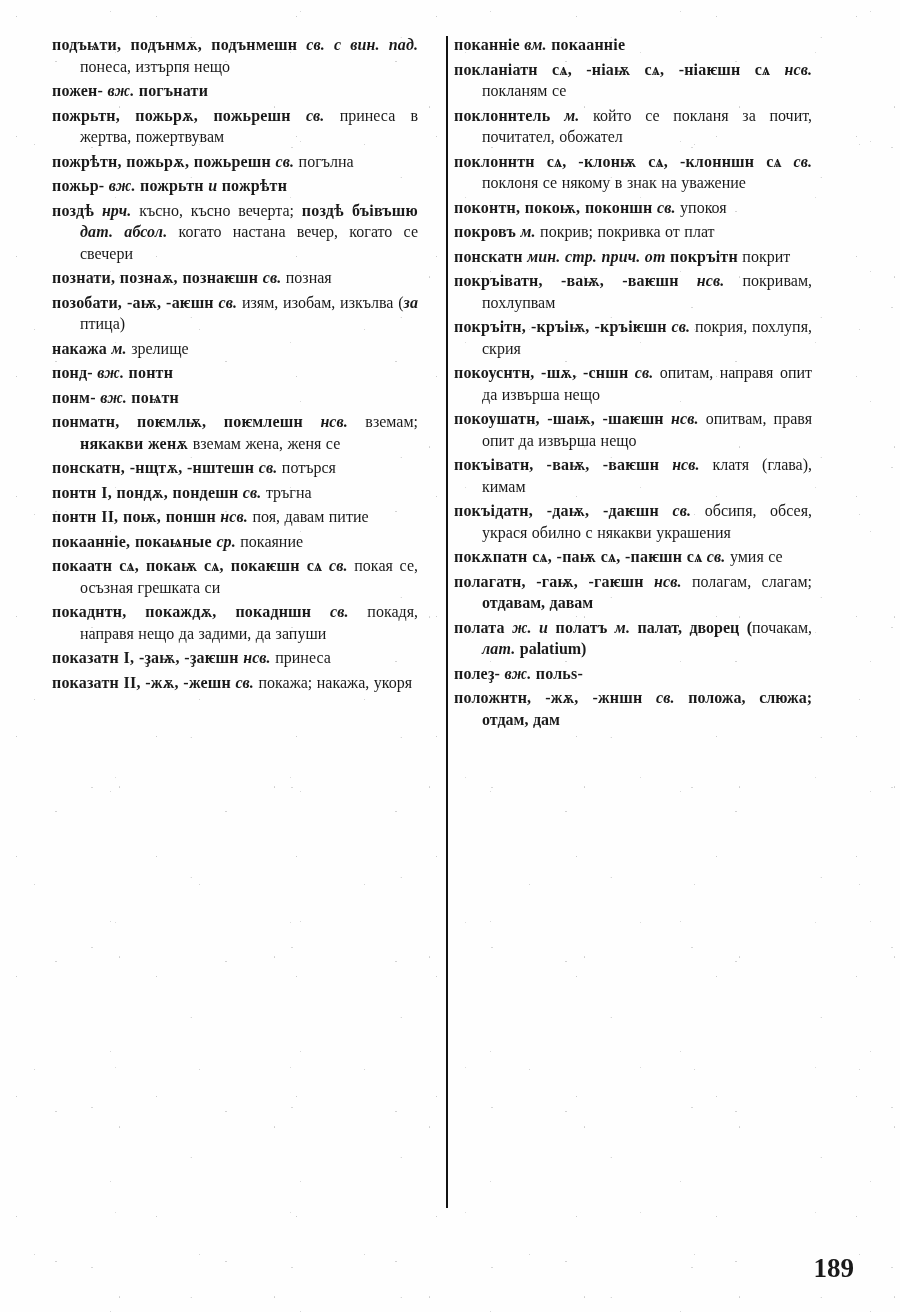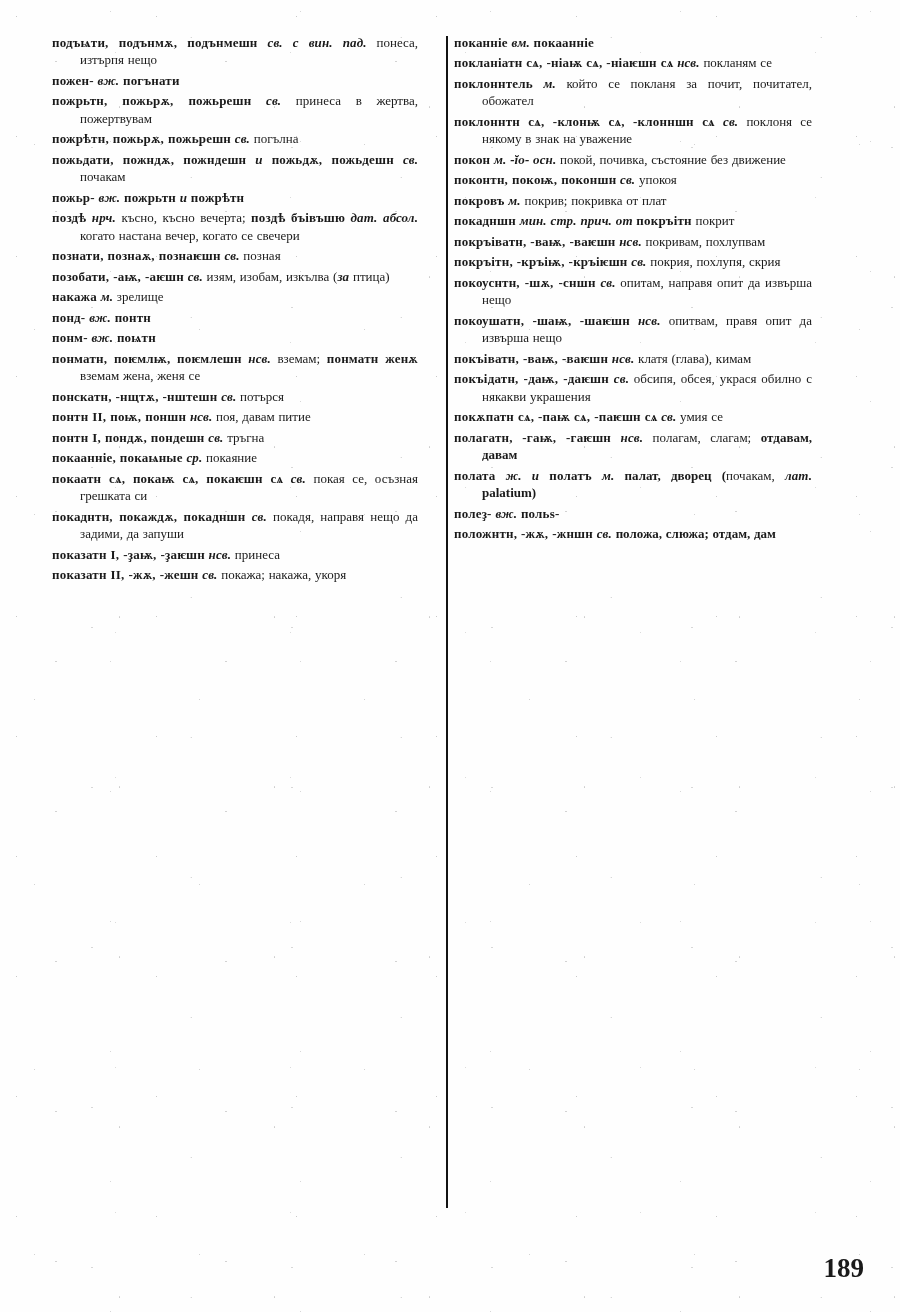--- a/index.html
+++ b/index.html
@@ -63,21 +63,21 @@
     left: 446px;
     top: 36px;
     width: 2px;
     height: 1172px;
     background: #131313;
   }
 
   .entry {
     margin: 0 0 3px 0;
     padding: 0;
-    font-size: 13px;
+    font-size: 16px;
     line-height: 1.345;
     text-align: justify;
     text-indent: 0;
     padding-left: 28px;
     text-indent: -28px;
     word-spacing: .5px;
     -webkit-font-smoothing: none;
   }
   .entry:last-child { margin-bottom: 0; }
 
@@ -94,21 +94,21 @@
   }
   
   .gl {
     font-weight: normal;
   }
   .gl-b { font-weight: bold; }
   .gk   { font-style: normal; }
 
   .pageno {
     position: absolute;
-    right: 36px;
+    right: 46px;
     bottom: 28px;
     font-size: 27px;
     font-weight: bold;
     letter-spacing: 0px;
     font-family: "Liberation Serif", "DejaVu Serif", serif;
   }
 </style>
 </head>
 <body>
 
@@ -140,27 +140,20 @@
         <span class="gr">св.</span>
         <span class="gl">принеса в жертва, пожертвувам</span>
       </p>
 
       <p class="entry">
         <span class="hw">пожрѣтн, пожьрѫ, пожьрешн</span>
         <span class="gr">св.</span>
         <span class="gl">погълна</span>
       </p>
 
-      <p class="entry">
-        <span class="hw">пожьдати, пожндѫ, пожндешн</span>
-        <span class="gr">и</span>
-        <span class="hw">пожьдѫ, пожьдешн</span>
-        <span class="gr">св.</span>
-        <span class="gl">почакам</span>
-      </p>
 
       <p class="entry">
         <span class="hw">пожьр-</span>
         <span class="gr">вж.</span>
         <span class="hw">пожрьтн</span>
         <span class="gr">и</span>
         <span class="hw">пожрѣтн</span>
       </p>
 
       <p class="entry">
@@ -199,40 +192,40 @@
       <p class="entry">
         <span class="hw">понм-</span>
         <span class="gr">вж.</span>
         <span class="hw">поѩтн</span>
       </p>
 
       <p class="entry">
         <span class="hw">понматн, поѥмлѭ, поѥмлешн</span>
         <span class="gr">нсв.</span>
         <span class="gl">вземам;</span>
-        <span class="hw">понматн женѫ</span>
+        <span class="hw">някакви женѫ</span>
         <span class="gl">вземам жена, женя се</span>
       </p>
 
       <p class="entry">
         <span class="hw">понскатн, -нщтѫ, -нштешн</span>
         <span class="gr">св.</span>
         <span class="gl">потърся</span>
       </p>
 
       <p class="entry">
+        <span class="hw">понтн I, пондѫ, пондешн</span>
+        <span class="gr">св.</span>
+        <span class="gl">тръгна</span>
+      </p>
+
+      <p class="entry">
         <span class="hw">понтн II, поѭ, поншн</span>
         <span class="gr">нсв.</span>
         <span class="gl">поя, давам питие</span>
-      </p>
-
-      <p class="entry">
-        <span class="hw">понтн I, пондѫ, пондешн</span>
-        <span class="gr">св.</span>
-        <span class="gl">тръгна</span>
       </p>
 
       <p class="entry">
         <span class="hw">покаанніе, покаѩные</span>
         <span class="gr">ср.</span>
         <span class="gl">покаяние</span>
       </p>
 
       <p class="entry">
         <span class="hw">покаатн сѧ, покаѭ сѧ, покаѥшн сѧ</span>
@@ -280,42 +273,35 @@
         <span class="gr">м.</span>
         <span class="gl">който се покланя за почит, почитател, обожател</span>
       </p>
 
       <p class="entry">
         <span class="hw">поклоннтн сѧ, -клонѭ сѧ, -клонншн сѧ</span>
         <span class="gr">св.</span>
         <span class="gl">поклоня се някому в знак на уважение</span>
       </p>
 
-      <p class="entry">
-        <span class="hw">покон</span>
-        <span class="gr">м.</span>
-        <span class="gr">-ĭо-</span>
-        <span class="gr">осн.</span>
-        <span class="gl">покой, почивка, състояние без движение</span>
-      </p>
 
       <p class="entry">
         <span class="hw">поконтн, покоѭ, поконшн</span>
         <span class="gr">св.</span>
         <span class="gl">упокоя</span>
       </p>
 
       <p class="entry">
         <span class="hw">покровъ</span>
         <span class="gr">м.</span>
         <span class="gl">покрив; покривка от плат</span>
       </p>
 
       <p class="entry">
-        <span class="hw">покадншн</span>
+        <span class="hw">понскатн</span>
         <span class="gr">мин. стр. прич. от</span>
         <span class="hw">покръітн</span>
         <span class="gl">покрит</span>
       </p>
 
       <p class="entry">
         <span class="hw">покръіватн, -ваѭ, -ваѥшн</span>
         <span class="gr">нсв.</span>
         <span class="gl">покривам, похлупвам</span>
       </p>

